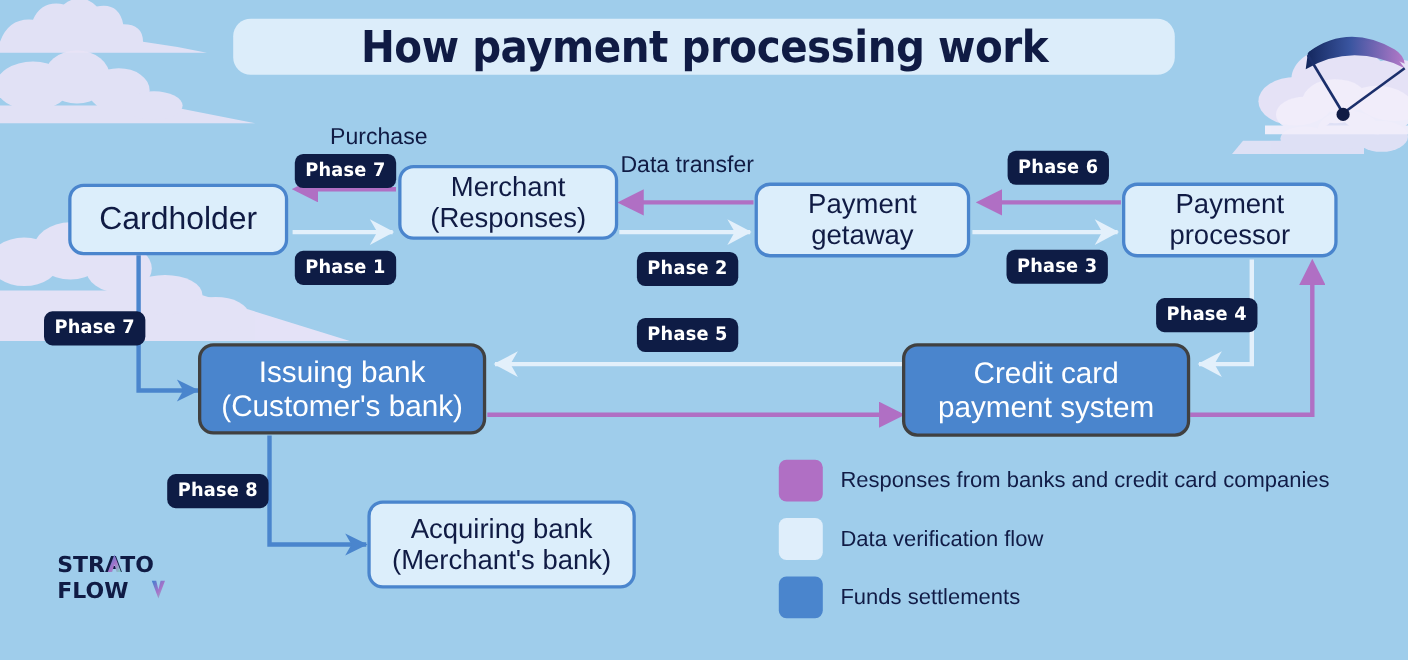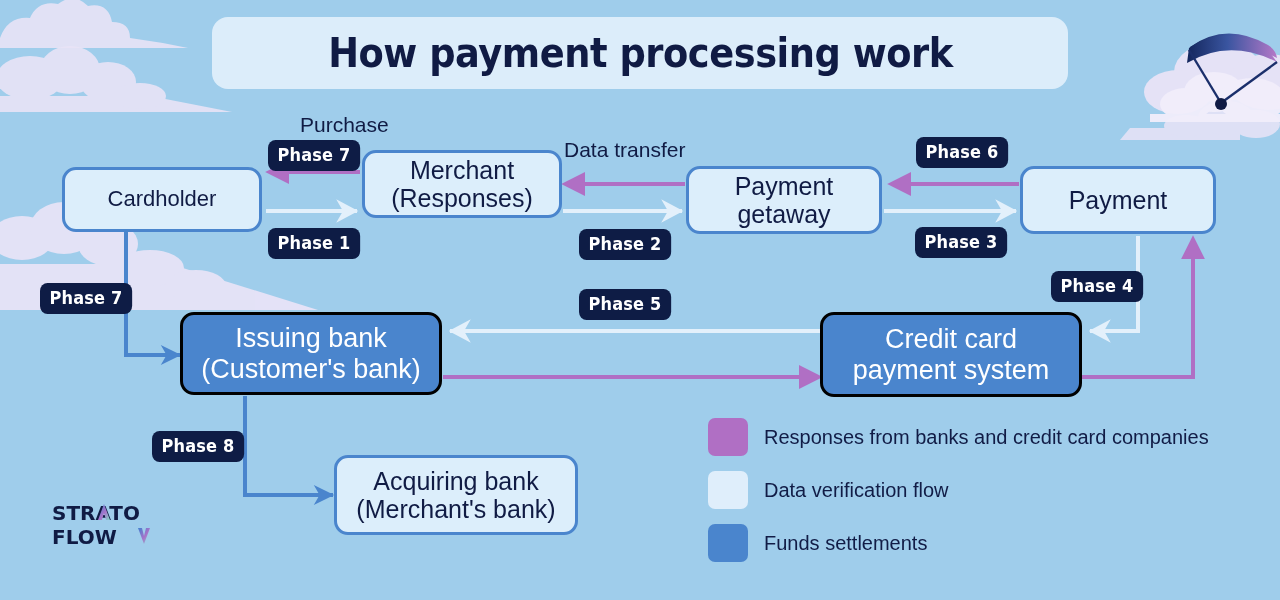--- a/index.html
+++ b/index.html
@@ -7,42 +7,42 @@
     width:1280px;height:600px;overflow:hidden;
     background:#9fcdeb;
     font-family:"Liberation Sans", sans-serif;
     position:relative;
   }
   #stage{position:absolute;left:0;top:0;width:1280px;height:600px;}
   svg.decor{position:absolute;left:0;top:0;width:1280px;height:600px;pointer-events:none;}
 
   
   #title-bar{
-    position:absolute;left:212px;top:17px;width:856px;height:72px;
+    position:absolute;left:212px;top:17px;width:856px;height:51px;
     background:#dcedfa;border-radius:16px;
     display:flex;align-items:center;justify-content:center;
   }
   #title-text{
     font-family:"DejaVu Sans", sans-serif;
     font-weight:bold;font-size:40px;letter-spacing:-0.5px;
     color:#101b44;transform:scaleX(.92);transform-origin:center;
     white-space:nowrap;
   }
 
   
   .node{
     position:absolute;box-sizing:border-box;
     display:flex;align-items:center;justify-content:center;text-align:center;
     border-radius:14px;line-height:1.12;
   }
   .node.light{
     background:#dceefb;border:3px solid #4a85cd;color:#101b44;
   }
   .node.solid{
-    background:#4a85cd;color:#ffffff;border:3px solid #000000;
+    background:#4a85cd;color:#ffffff;border:3px solid #404040;
   }
   .node .lbl{display:block;padding:0 6px;}
 
   
   .chip{
     position:absolute;background:#0e1c45;color:#ffffff;
     border-radius:8px;
     font-size:17px;font-weight:bold;
     padding:5px 10px 6px 10px;
     white-space:nowrap;letter-spacing:.2px;
@@ -168,21 +168,21 @@
     <path d="M245 396 L245 495 L333 495" fill="none" stroke="#4a85cd" stroke-width="4" marker-end="url(#ah-blue)"></path>
   </svg>
 
   <div id="title-bar">
     <div id="title-text">How payment processing work</div>
   </div>
 
   <div class="flowlabel" style="left:267px;top:113px;margin-left:33px;">Purchase</div>
   <div class="flowlabel" style="left:564px;top:138px;">Data transfer</div>
 
-  <div class="node light" style="left:62px;top:167px;width:200px;height:65px;font-size:22px;">
+  <div class="node light" style="left:62px;top:167px;width:200px;height:65px;font-size:29px;">
     <div>
       <span class="lbl">Cardholder</span>
     </div>
   </div>
 
   <div class="node light" style="left:362px;top:150px;width:200px;height:68px;font-size:25px;">
     <div>
       <span class="lbl">Merchant</span>
       <span class="lbl">(Responses)</span>
     </div>
@@ -191,20 +191,21 @@
   <div class="node light" style="left:686px;top:166px;width:196px;height:68px;font-size:25px;">
     <div>
       <span class="lbl">Payment</span>
       <span class="lbl">getaway</span>
     </div>
   </div>
 
   <div class="node light" style="left:1020px;top:166px;width:196px;height:68px;font-size:25px;">
     <div>
       <span class="lbl">Payment</span>
+      <span class="lbl">processor</span>
     </div>
   </div>
 
   <div class="node solid" style="left:180px;top:312px;width:262px;height:83px;font-size:27px;">
     <div>
       <span class="lbl">Issuing bank</span>
       <span class="lbl">(Customer's bank)</span>
     </div>
   </div>
 

